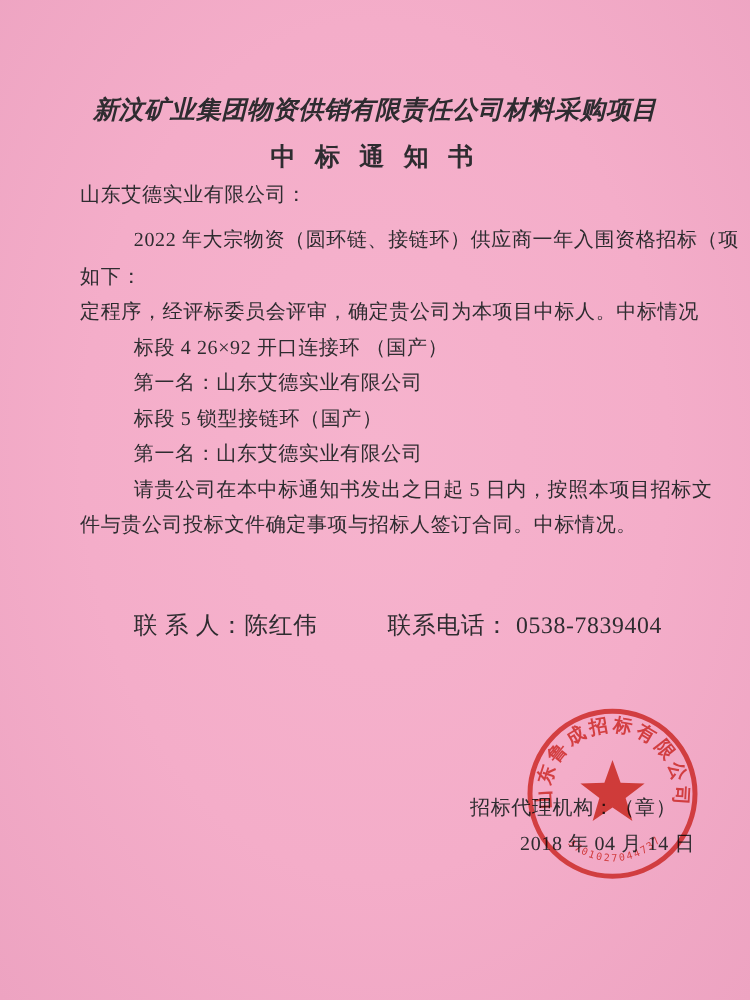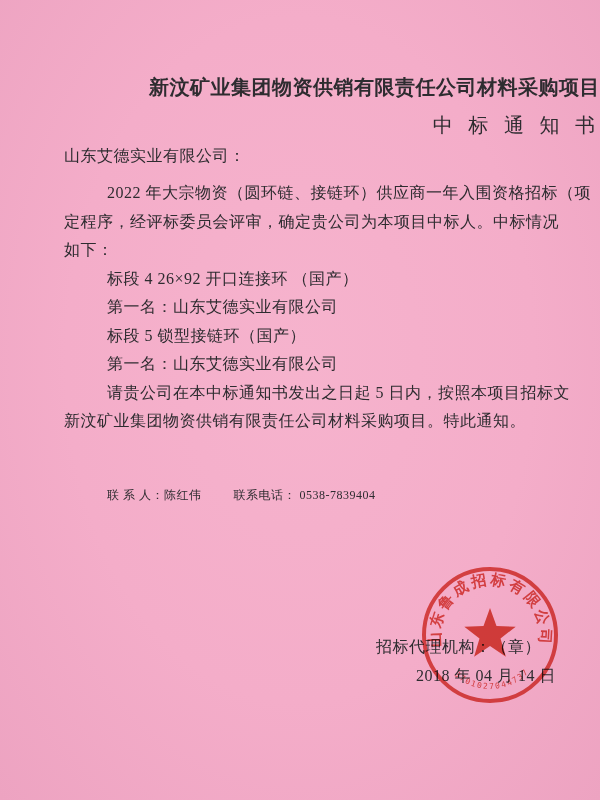--- a/index.html
+++ b/index.html
@@ -9,44 +9,44 @@
     overflow:hidden;
   }
   .page{
     position:relative;
     width:600px;height:800px;
     background:radial-gradient(ellipse at 50% 45%, #f6b3cd 0%, #f4adc9 55%, #eda3c1 100%);
     color:#2e2c30;
   }
   .title1{
     position:absolute;top:74px;left:0;width:600px;
-    text-align:right;
+    text-align:center;
     font-family:"Liberation Sans","DejaVu Sans",sans-serif;
-    font-weight:700;font-size:20px;letter-spacing:0.5px;
+    font-weight:700;font-size:20px;letter-spacing:0.5px;font-style:italic;
   }
   .title2{
     position:absolute;top:112px;left:0;width:600px;
-    text-align:right;
+    text-align:center;
     font-family:"Liberation Sans","DejaVu Sans",sans-serif;
-    font-weight:400;font-size:20px;letter-spacing:5px;
+    font-weight:700;font-size:20px;letter-spacing:5px;
   }
   .addressee{
     position:absolute;top:146px;left:64px;
     font-size:16px;letter-spacing:0.5px;font-family:Liberation Mono, monospace;
   }
   .bodyblock{
     position:absolute;top:179px;left:64px;width:480px;
     font-size:16px;letter-spacing:0.5px;
   }
   .bodyline{height:28.5px;line-height:28.5px;white-space:nowrap;}
   .indent{padding-left:43px;}
   .contact{
     position:absolute;top:487px;left:107px;
-    display:flex;gap:32px;
-    font-size:12px;letter-spacing:0.5px;white-space:nowrap;justify-content:space-between;
+    display:flex;gap:56px;
+    font-size:19px;letter-spacing:0.5px;white-space:nowrap;justify-content:space-between;
   }
   .sigblock{
     position:absolute;top:632px;left:344px;
     font-size:16px;letter-spacing:0.5px;
   }
   .sigline{height:29px;line-height:29px;white-space:nowrap;margin-left:32px;}
   .dateline{padding-left:40px;}
   .stamp{
     position:absolute;top:563px;left:418px;width:144px;height:144px;
     mix-blend-mode:multiply;opacity:0.88;
@@ -64,28 +64,28 @@
 <div class="page">
 
   <div class="title1">新汶矿业集团物资供销有限责任公司材料采购项目</div>
 
   <div class="title2">中 标 通 知 书</div>
 
   <div class="addressee">山东艾德实业有限公司：</div>
 
   <div class="bodyblock">
     <div class="bodyline indent">2022 年大宗物资（圆环链、接链环）供应商一年入围资格招标（项</div>
+    <div class="bodyline">如下：</div>
     <div class="bodyline">定程序，经评标委员会评审，确定贵公司为本项目中标人。中标情况</div>
-    <div class="bodyline">如下：</div>
     <div class="bodyline indent">标段 4 26×92 开口连接环 （国产）</div>
     <div class="bodyline indent">第一名：山东艾德实业有限公司</div>
     <div class="bodyline indent">标段 5 锁型接链环（国产）</div>
     <div class="bodyline indent">第一名：山东艾德实业有限公司</div>
     <div class="bodyline indent">请贵公司在本中标通知书发出之日起 5 日内，按照本项目招标文</div>
-    <div class="bodyline">新汶矿业集团物资供销有限责任公司材料采购项目。特此通知。</div>
+    <div class="bodyline">件与贵公司投标文件确定事项与招标人签订合同。中标情况。</div>
   </div>
 
   <div class="contact">
     <span>联 系 人：陈红伟</span>
     <span>联系电话： 0538-7839404</span>
   </div>
 
   <div class="sigblock">
     <div class="sigline">招标代理机构：（章）</div>
     <div class="sigline dateline">2018 年 04 月 14 日</div>

